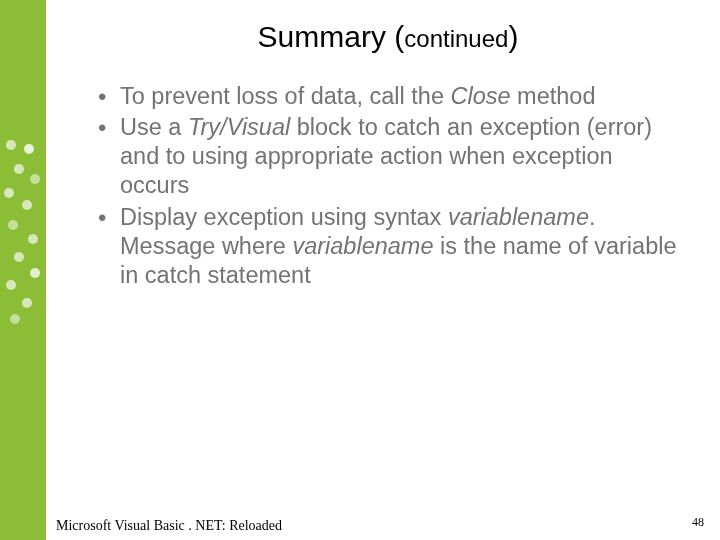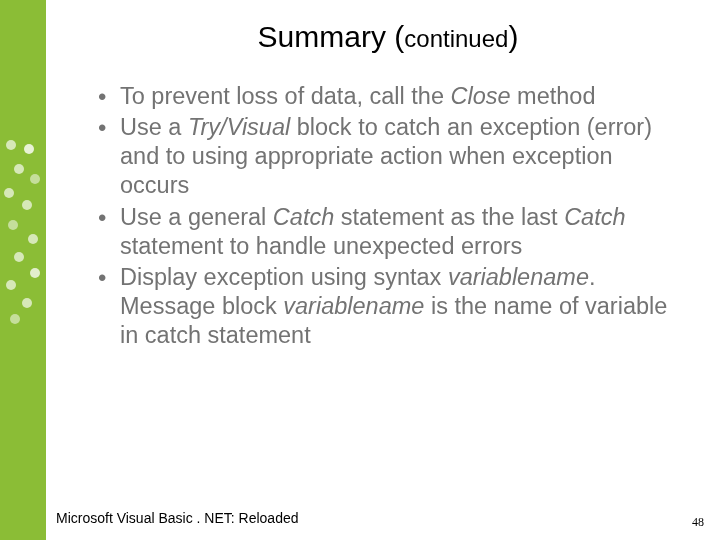--- a/index.html
+++ b/index.html
@@ -74,22 +74,22 @@
   left: 2px;
   top: 0;
   font-size: 24px;
 }
 em.keyword {
   font-style: italic;
 }
 .footer-left {
   position: absolute;
   left: 56px;
-  bottom: 14px;
-  font-family: Liberation Sans, sans-serif;
+  bottom: 6px;
+  font-family: Liberation Serif, serif;
   font-size: 14px;
   color: #000;
 }
 .footer-right {
   position: absolute;
   right: 16px;
   bottom: 10px;
   font-family: "Times New Roman", serif;
   font-size: 12px;
   color: #000;
@@ -122,22 +122,19 @@
   </div>
 
   <ul class="bullets">
     <li>
       <span>To prevent loss of data, call the </span><em class="keyword">Close</em><span> method</span>
     </li>
     <li>
       <span>Use a </span><em class="keyword">Try/Visual</em><span> block to catch an exception (error) and to using appropriate action when exception occurs</span>
     </li>
     <li>
-      <span>Use a general </span><em class="keyword">Catch</em><span> statement as the last </span><em class="keyword">Catch</em><span> statement to handle unexpected errors</span>
-    </li>
-    <li>
-      <span>Display exception using syntax </span><em class="keyword">variablename</em><span>. </span><span>Message</span><span> block </span><em class="keyword">variablename</em><span> is the name of variable in catch statement</span>
+      <span>Display exception using syntax </span><em class="keyword">variablename</em><span>. </span><span>Message</span><span> where </span><em class="keyword">variablename</em><span> is the name of variable in catch statement</span>
     </li>
   </ul>
 </div>
 
 <div class="footer-left">Microsoft Visual Basic . NET: Reloaded</div>
 <div class="footer-right">48</div>
 
 </body></html>

